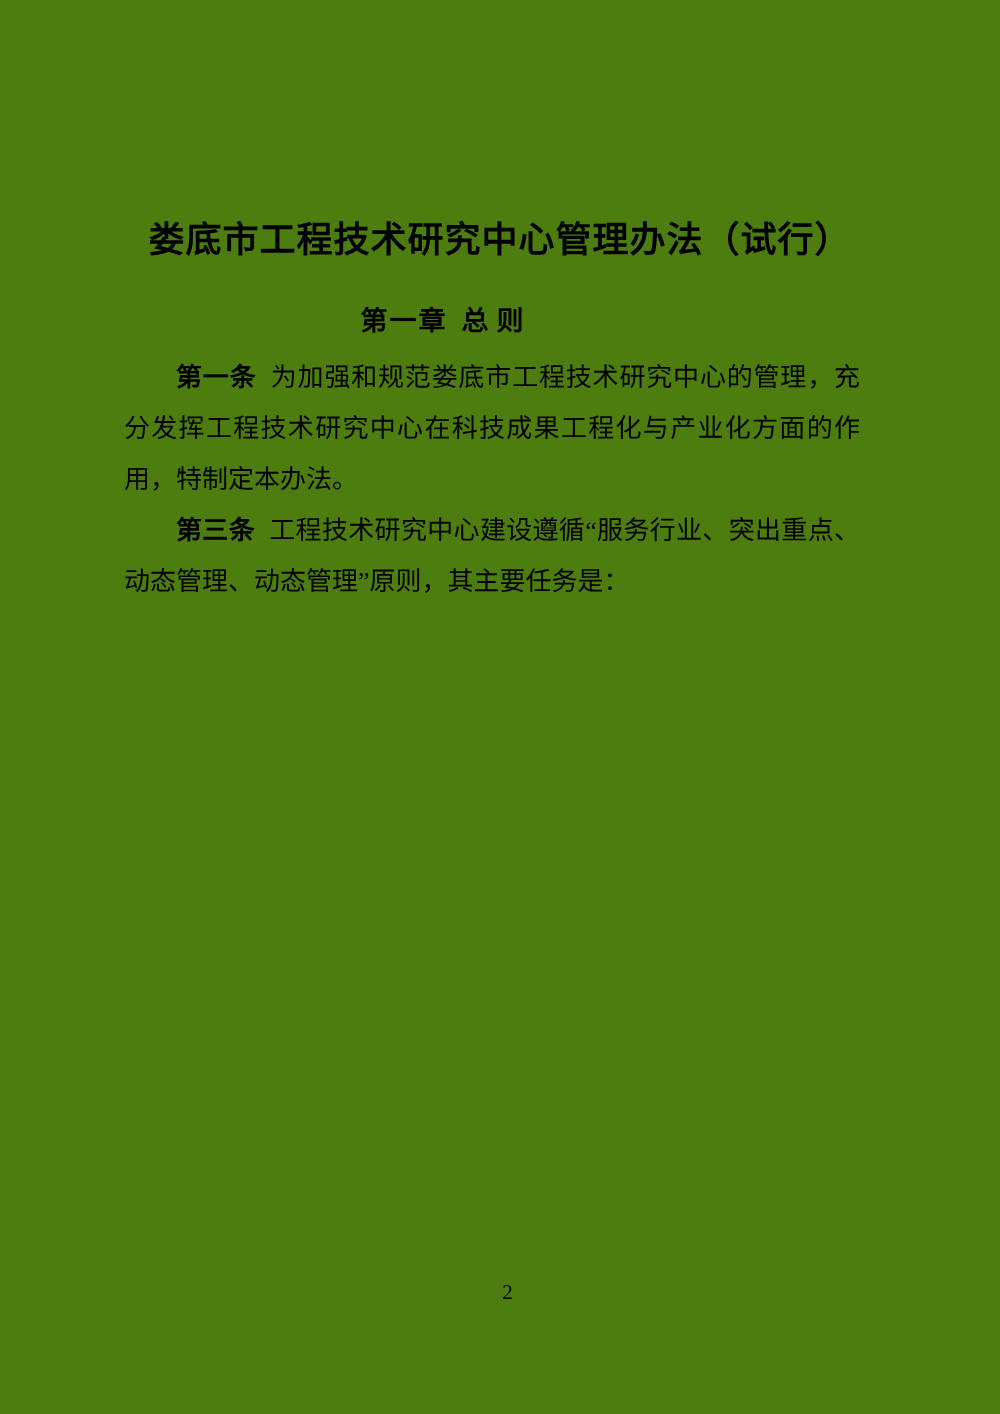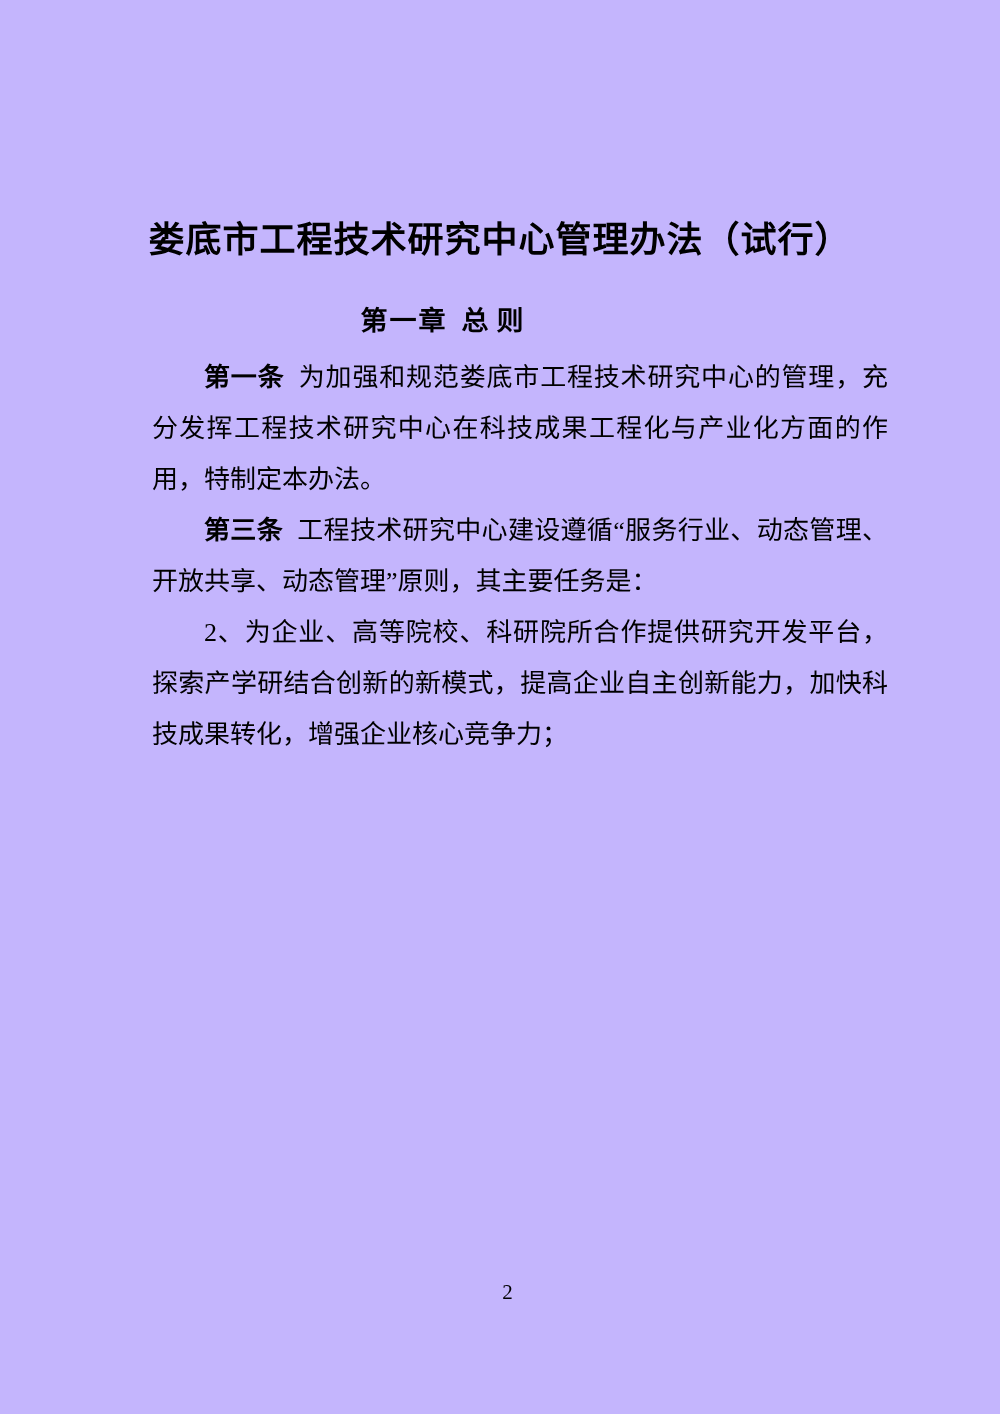--- a/index.html
+++ b/index.html
@@ -5,21 +5,21 @@
   html, body {
     margin: 0;
     padding: 0;
     background: #e8e8e8;
   }
   .page {
     position: relative;
     width: 1000px;
     height: 1414px;
     margin: 0 auto;
-    background: #c4b5fd;
+    background: #4d7c0f;
     color: #000000;
     overflow: hidden;
     font-family: "Liberation Serif", "DejaVu Serif", serif;
   }
   .doc-title {
     position: absolute;
     top: 190px;
     left: 0;
     width: 1000px;
     text-align: center;
@@ -45,21 +45,21 @@
   .chapter-heading .chapter-label {
     letter-spacing: 2px;
     margin-right: 14px;
   }
   .chapter-heading .chapter-title {
     letter-spacing: 8px;
   }
   .body-text {
     position: absolute;
     top: 352px;
-    left: 152px;
+    left: 124px;
     width: 736px;
     font-size: 26px;
     line-height: 51px;
     text-align: justify;
   }
   .para {
     margin: 0;
     text-indent: 2em;
   }
   .term {
@@ -89,22 +89,21 @@
   <h1 class="doc-title">娄底市工程技术研究中心管理办法（试行）</h1>
 
   <div class="chapter-heading">
     <span class="chapter-label">第一章</span><span class="chapter-title">总则</span>
   </div>
 
   <div class="body-text">
     <p class="para"><span class="term">第一条</span><span>为加强和规范娄底市工程技术研究中心的管理，充分发挥工程技术研究中心在科技成果工程化与产业化方面的作用，特制定本办法。</span></p>
 
 
-    <p class="para"><span class="term">第三条</span><span>工程技术研究中心建设遵循“服务行业、动态管理、开放共享、动态管理”原则，其主要任务是：</span></p>
+    <p class="para"><span class="term">第三条</span><span>工程技术研究中心建设遵循“服务行业、突出重点、动态管理、动态管理”原则，其主要任务是：</span></p>
 
 
-    <p class="para"><span>2、为企业、高等院校、科研院所合作提供研究开发平台，探索产学研结合创新的新模式，提高企业自主创新能力，加快科技成果转化，增强企业核心竞争力；</span></p>
 
   </div>
 
   <div class="page-number">2</div>
 
 </div>
 
 </body></html>

